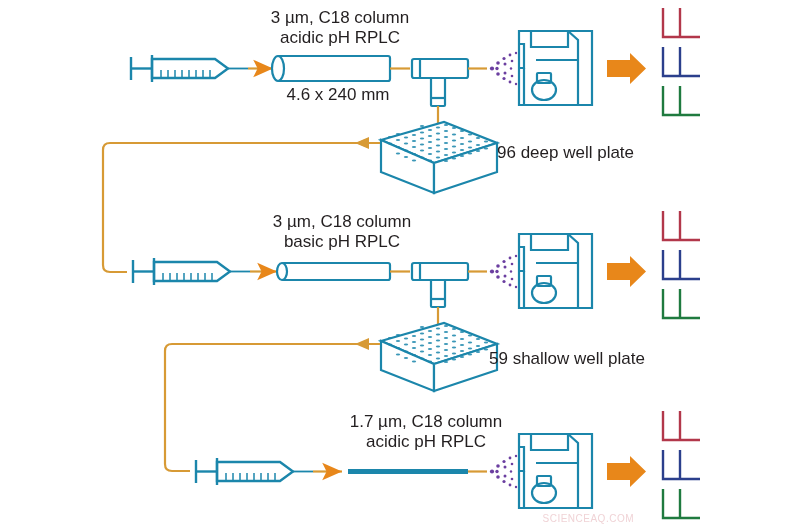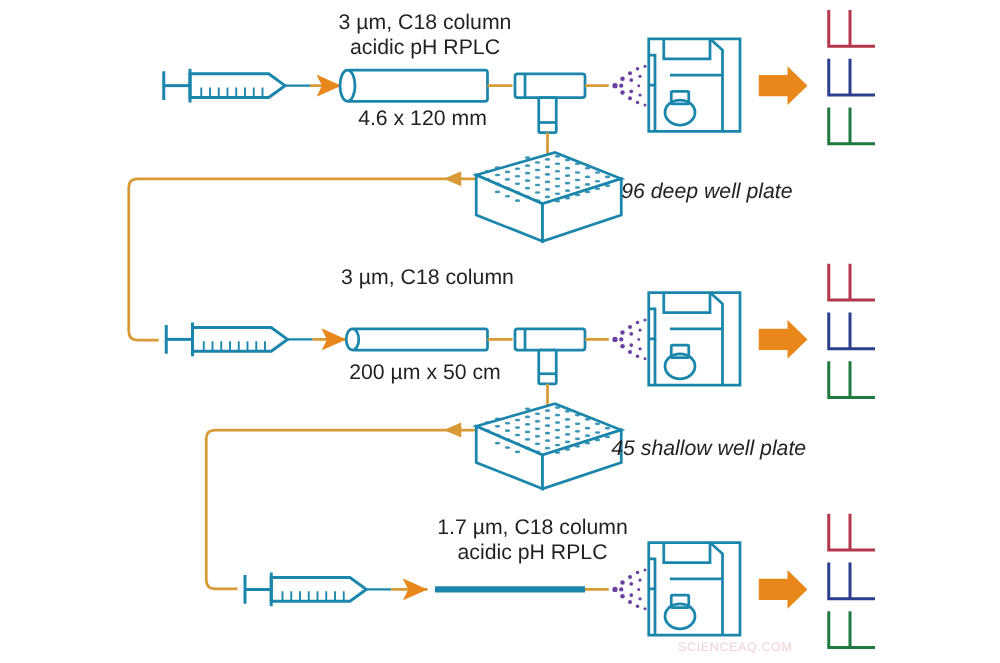--- a/index.html
+++ b/index.html
@@ -34,21 +34,20 @@
     font-size: 17px;
     text-align: center;
   }
   .lbl.two-line { text-align: center; }
   .plate-lbl {
     position: absolute;
     font-size: 17px;
     color: #231f20;
     white-space: nowrap;
     font-family: "Liberation Sans", sans-serif;
-    font-style: italic;
   }
   .watermark {
     position: absolute;
     right: 6px;
     bottom: 6px;
     font-size: 10px;
     letter-spacing: 0.5px;
     color: #f0d3d6;
     font-family: "Liberation Sans", sans-serif;
     user-select: none;
@@ -464,29 +463,29 @@
         <path d="M663,489 L663,518 L700,518"></path>
         <path d="M680,489 L680,518"></path>
       </g>
     </g>
   </svg>
 
   <div class="lbl two-line" style="left:240px; top:8px; width:200px;">
     <div>3 µm, C18 column</div>
     <div>acidic pH RPLC</div>
   </div>
-  <div class="lbl" style="left:238px; top:85px; width:200px;">4.6 x 120 mm</div>
+  <div class="lbl" style="left:238px; top:85px; width:200px;">4.6 x 240 mm</div>
 
   <div class="lbl two-line" style="left:242px; top:212px; width:200px;">
     <div>3 µm, C18 column</div>
+    <div>basic pH RPLC</div>
   </div>
-  <div class="lbl" style="left:240px; top:288px; width:200px;">200 µm x 50 cm</div>
 
   <div class="lbl two-line" style="left:326px; top:412px; width:200px;">
     <div>1.7 µm, C18 column</div>
     <div>acidic pH RPLC</div>
   </div>
 
   <div class="plate-lbl" style="left:497px; top:143px;">96 deep well plate</div>
-  <div class="plate-lbl" style="left:489px; top:349px;">45 shallow well plate</div>
+  <div class="plate-lbl" style="left:489px; top:349px;">59 shallow well plate</div>
 
   <div class="watermark">SCIENCEAQ.COM</div>
 </div>
 
 </body></html>

